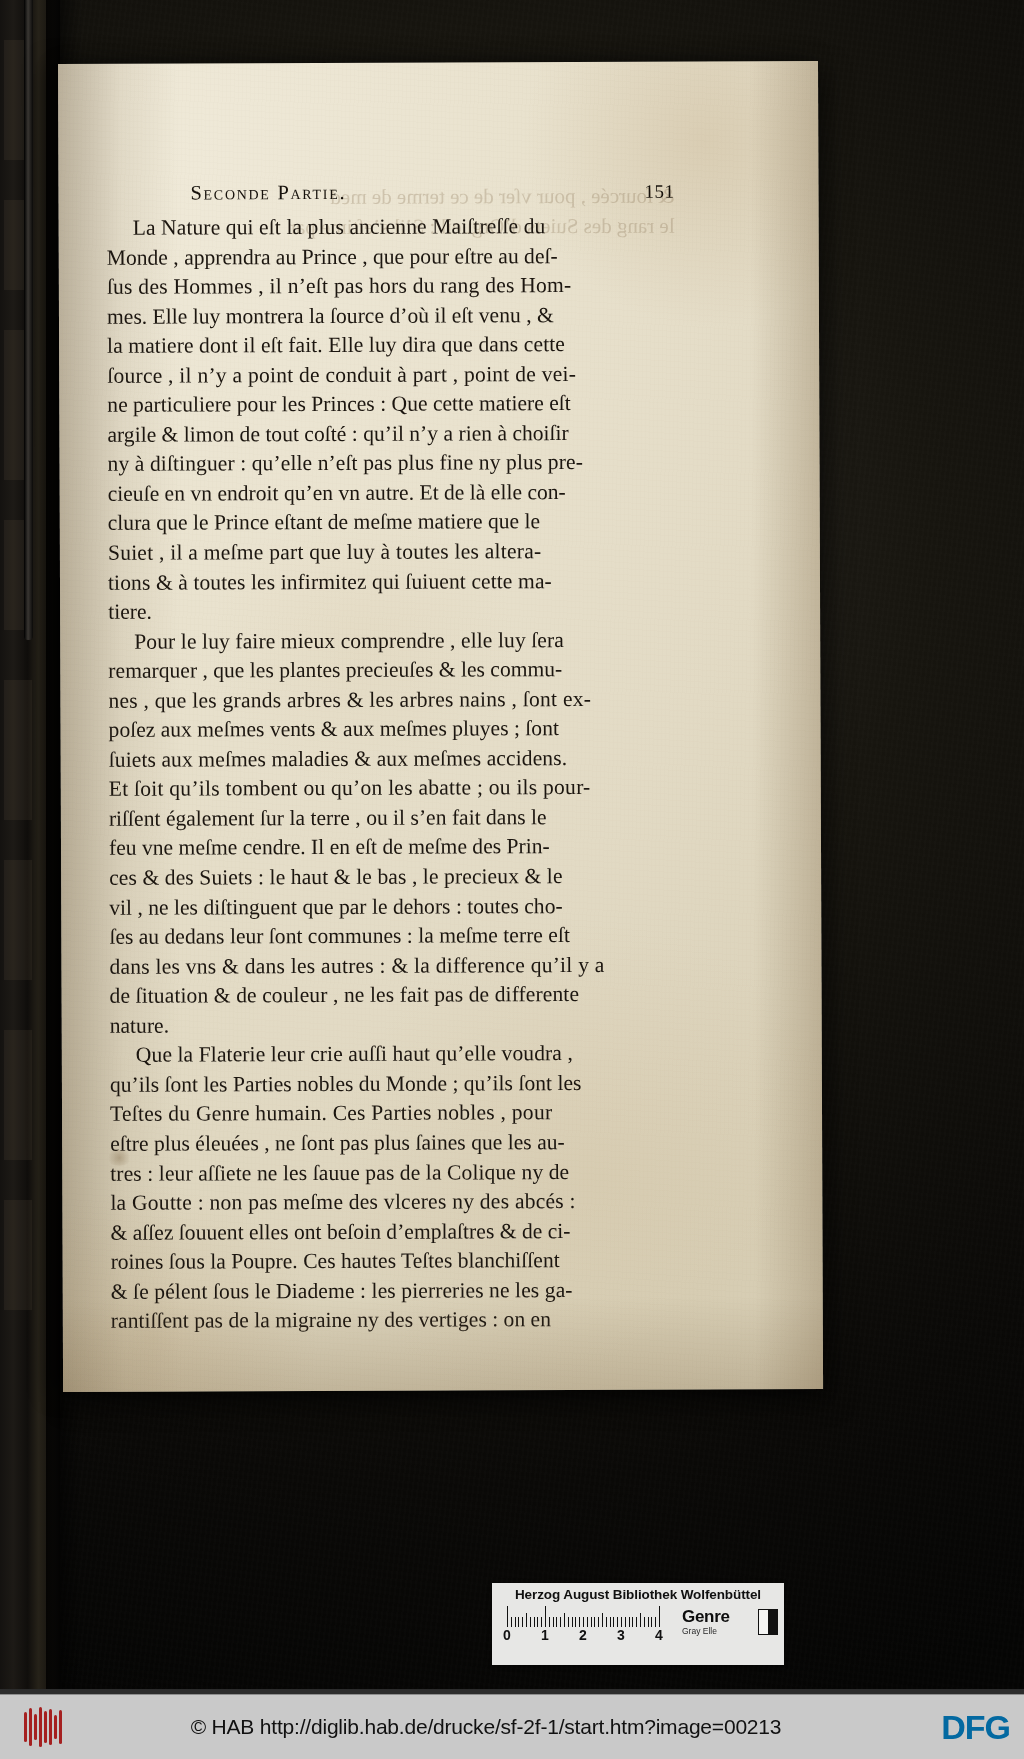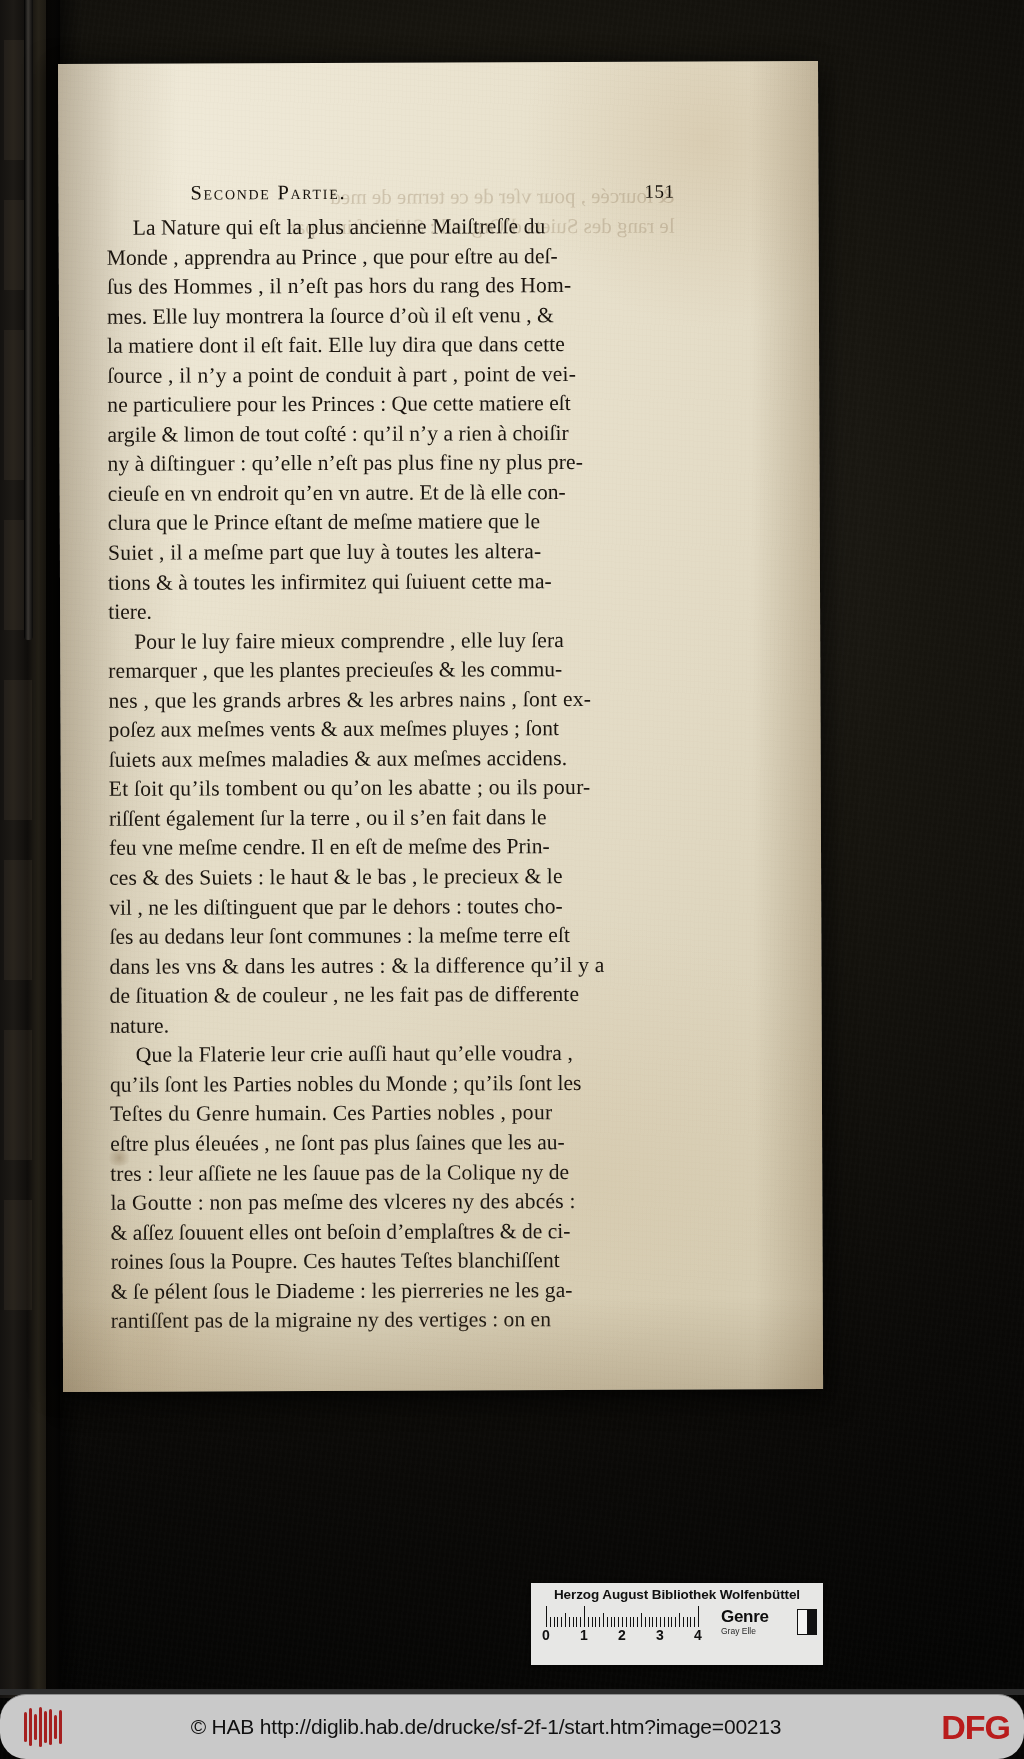--- a/index.html
+++ b/index.html
@@ -189,21 +189,21 @@
     position: absolute;
     left: 44px; top: 1086px;
     width: 26px; height: 16px;
     border-radius: 50%;
     background: radial-gradient(circle, rgba(120,96,62,.38) 0%, rgba(120,96,62,0) 72%);
   }
 
   
   .target-card {
     position: absolute;
-    left: 531px; top: 1583px;
+    left: 492px; top: 1583px;
     width: 292px; height: 82px;
     background: #e7e7e5;
     box-shadow: 0 1px 4px rgba(0,0,0,.6);
   }
   .target-title {
     text-align: center;
     font-family: "Liberation Sans", sans-serif;
     font-weight: bold;
     font-size: 13.5px;
     color: #101010;
@@ -259,21 +259,20 @@
 
   
   .footer {
     position: absolute;
     left: 0; bottom: 0;
     width: 1024px; height: 64px;
     background: #c9c9c9;
     display: flex;
     align-items: center;
     border-top: 1px solid #8d8d8d;
-    border-radius: 26px;
   }
   .footer-credit {
     flex: 1;
     text-align: center;
     font-family: "Liberation Sans", sans-serif;
     font-size: 21px;
     color: #111;
     letter-spacing: -.2px;
     white-space: nowrap;
   }
@@ -292,21 +291,21 @@
     border-radius: 2px;
   }
   .dfg-mark {
     width: 118px;
     padding-right: 14px;
     text-align: right;
     font-family: "Liberation Sans", sans-serif;
     font-weight: bold;
     font-size: 34px;
     letter-spacing: -1px;
-    color: #b91c1c;
+    color: #0369a1;
   }
   .footer-topstrip {
     position: absolute;
     left: 0; bottom: 64px;
     width: 1024px; height: 6px;
     background: #2c2c2c;
   }
 </style>
 </head>
 <body>

